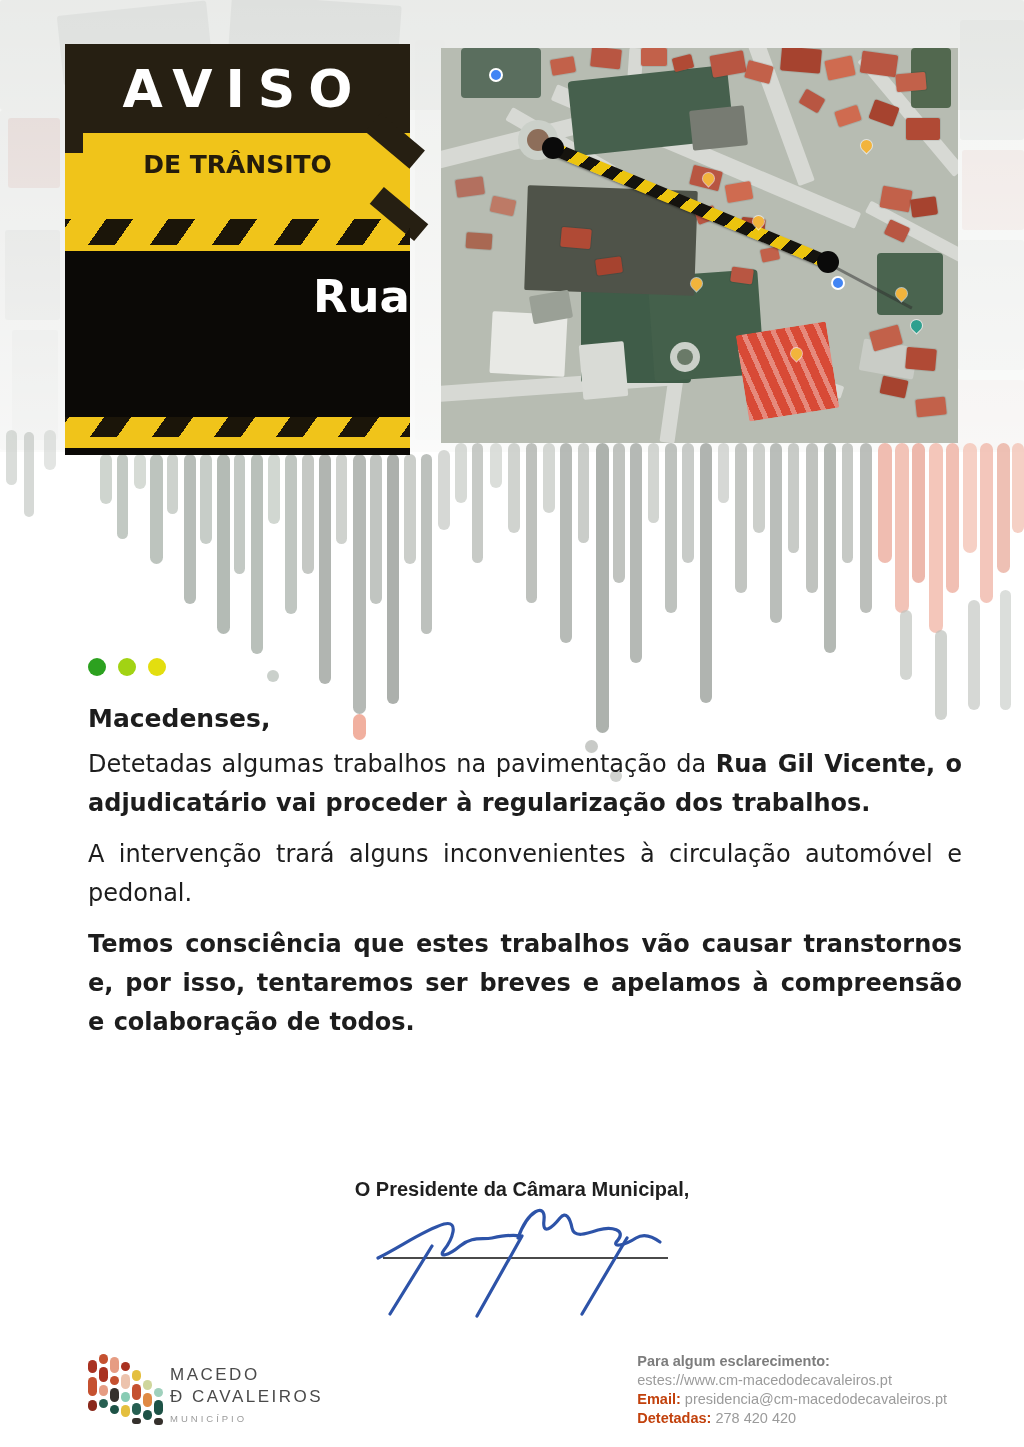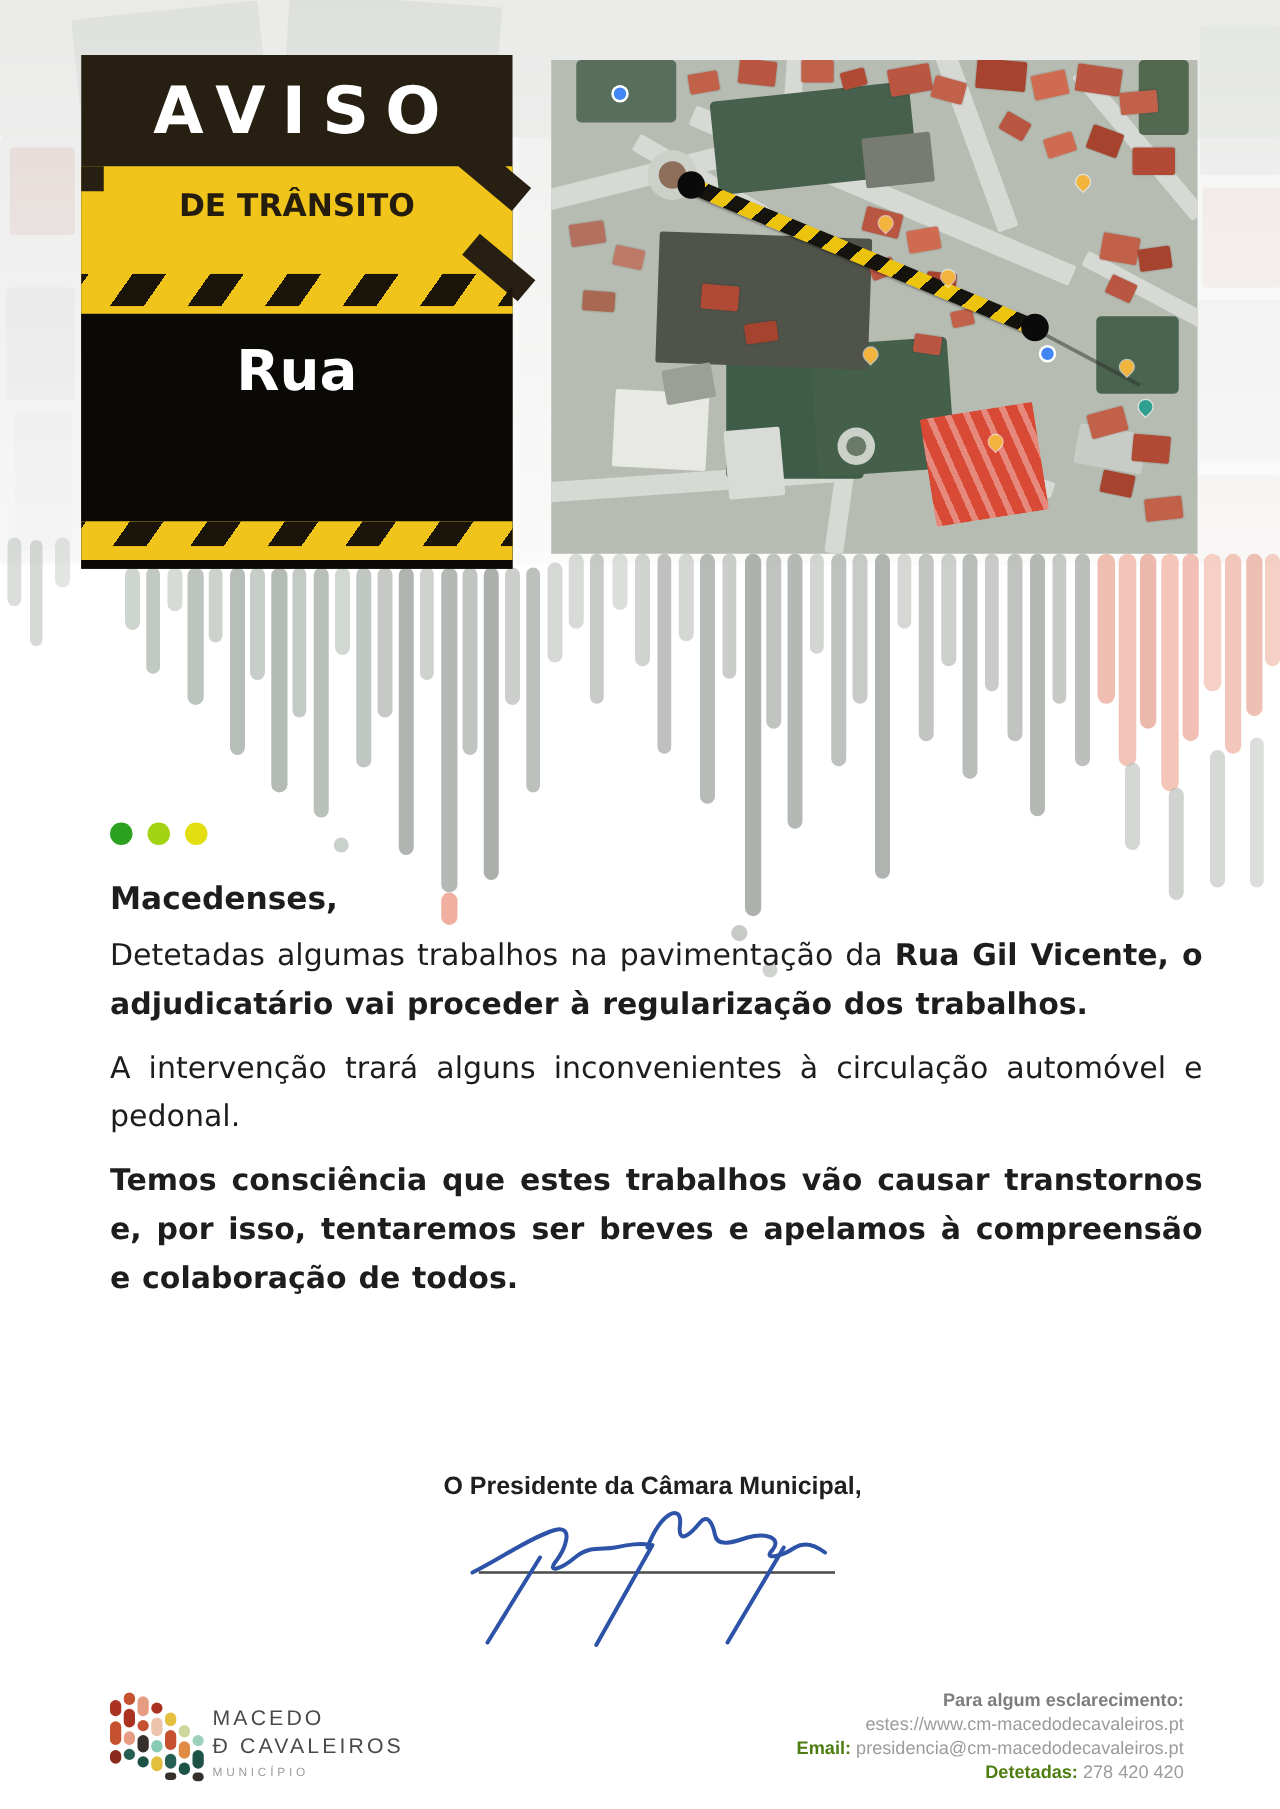--- a/index.html
+++ b/index.html
@@ -18,21 +18,21 @@
                color:#fff;font-size:52px;font-weight:bold;letter-spacing:13px;padding-left:13px;}
   #sign .band{position:relative;height:118px;background:#f0c41a;color:#241c0c;text-align:center;
               font-weight:bold;font-size:25px;line-height:33px;padding-top:15px;box-sizing:border-box;}
   #sign .band .notch-l{position:absolute;left:0;top:0;width:18px;height:20px;background:#261f12;}
   #sign .band .notch-r1{position:absolute;right:-14px;top:-4px;width:58px;height:24px;background:#261f12;transform:rotate(40deg);}
   #sign .band .notch-r2{position:absolute;right:-18px;bottom:26px;width:58px;height:22px;background:#261f12;transform:rotate(40deg);}
   .teeth{position:absolute;left:0;right:0;overflow:hidden;}
   .teeth .bars{position:absolute;left:-30px;right:-30px;top:0;bottom:0;transform:skewX(-35deg);
                background:repeating-linear-gradient(90deg,#1b1509 0 27px,transparent 27px 62px);}
   #sign .band .teeth{bottom:6px;height:26px;}
-  #sign .street{height:156px;background:#0b0906;color:#ffffff;text-align:center;
+  #sign .street{height:156px;background:#0b0906;color:#ffffff;text-align:right;
                 font-weight:bold;font-size:45px;line-height:55px;padding-top:18px;box-sizing:border-box;}
   #sign .bottomband{position:relative;height:48px;background:#0b0906;}
   #sign .bottomband .ybar{position:absolute;left:0;right:0;top:10px;bottom:7px;background:#f0c41a;}
   #sign .bottomband .teeth{top:10px;height:20px;}
   
   #map{position:absolute;left:441px;top:48px;width:517px;height:395px;background:#b7bcb2;overflow:hidden;z-index:4;}
   
   #content{position:absolute;left:88px;top:658px;width:874px;color:#1d1d1d;z-index:6;}
   #dots{height:18px;}
   #dots .dot{display:inline-block;width:18px;height:18px;border-radius:50%;margin-right:12px;}
@@ -44,24 +44,24 @@
              font-family:"Liberation Sans",sans-serif;color:#1f1f1f;}
   #sig-title{font-size:20px;font-weight:bold;}
   #sig-svg{position:absolute;left:50px;top:18px;width:300px;height:130px;pointer-events:none;}
   #sig-line{position:absolute;left:61px;top:79px;width:285px;height:2px;background:#4a4a4a;}
   #sig-name{position:absolute;left:0;top:84px;width:400px;font-size:15.5px;font-weight:bold;}
   
   #footer-logo{position:absolute;left:88px;top:1352px;width:78px;height:74px;}
   #logo-text{position:absolute;left:170px;top:1364px;font-family:"Liberation Sans",sans-serif;color:#4a4a4a;}
   #logo-text .l1,#logo-text .l2{font-size:17px;letter-spacing:2.5px;line-height:22px;}
   #logo-text .l3{font-size:9.5px;letter-spacing:3px;color:#9b9b9b;margin-top:5px;}
-  #footer-contact{position:absolute;right:77px;top:1352px;text-align:right;
+  #footer-contact{position:absolute;right:77px;top:1352px;
                   font-family:"Liberation Sans",sans-serif;font-size:14.5px;line-height:19px;color:#9b9b9b;}
   #footer-contact .hd{font-weight:bold;color:#7d7d7d;}
-  #footer-contact b{color:#4d7c0f;}
+  #footer-contact b{color:#c2410c;}
 </style>
 </head>
 <body>
 
 <div id="page">
 
   <div id="bg-map">
       <div style="position: absolute; left: 0px; top: 0px; width: 1024px; height: 110px; background: rgb(195, 199, 194); opacity: 0.5; transform: rotate(0deg); border-radius: 3px;"></div>
       <div style="position: absolute; left: 60px; top: 8px; width: 150px; height: 70px; background: rgb(169, 174, 169); opacity: 0.45; transform: rotate(-6deg); border-radius: 3px;"></div>
       <div style="position: absolute; left: 230px; top: 0px; width: 170px; height: 55px; background: rgb(159, 165, 159); opacity: 0.4; transform: rotate(4deg); border-radius: 3px;"></div>

